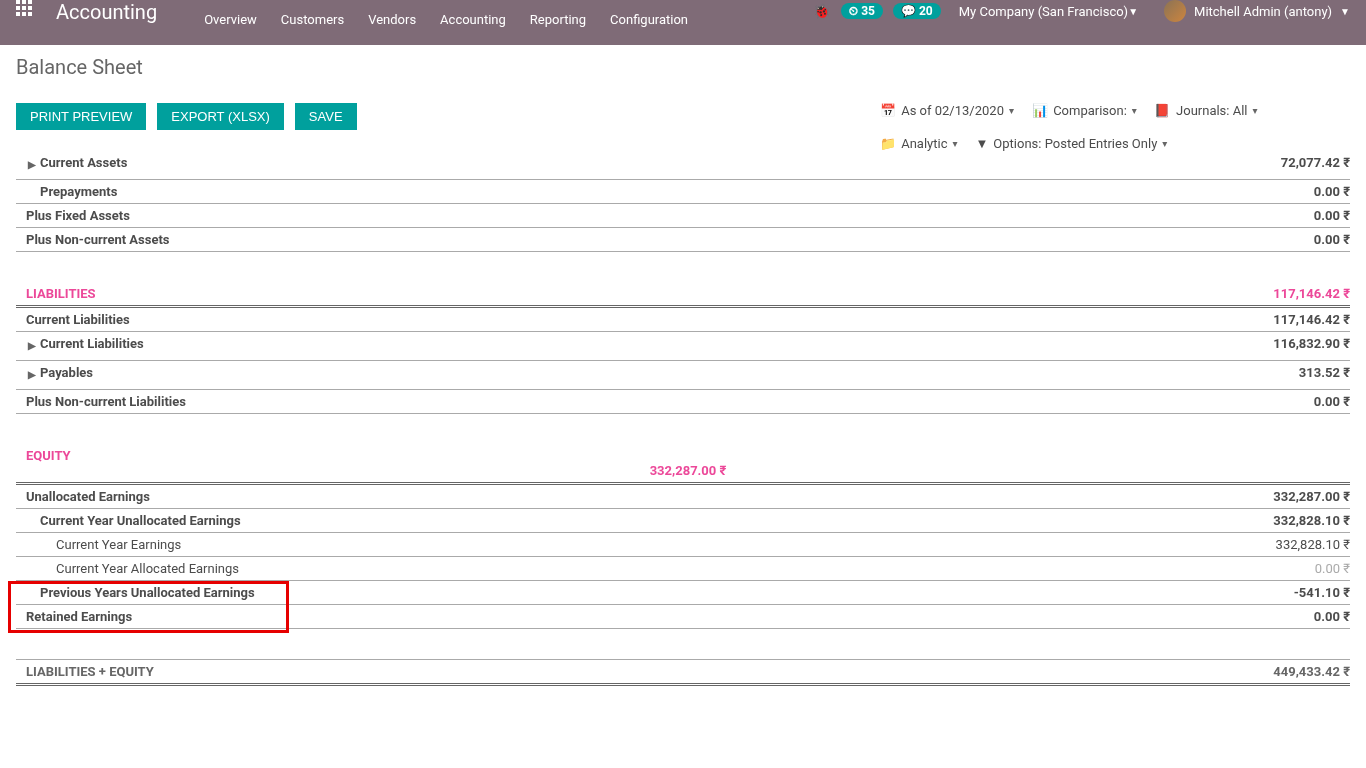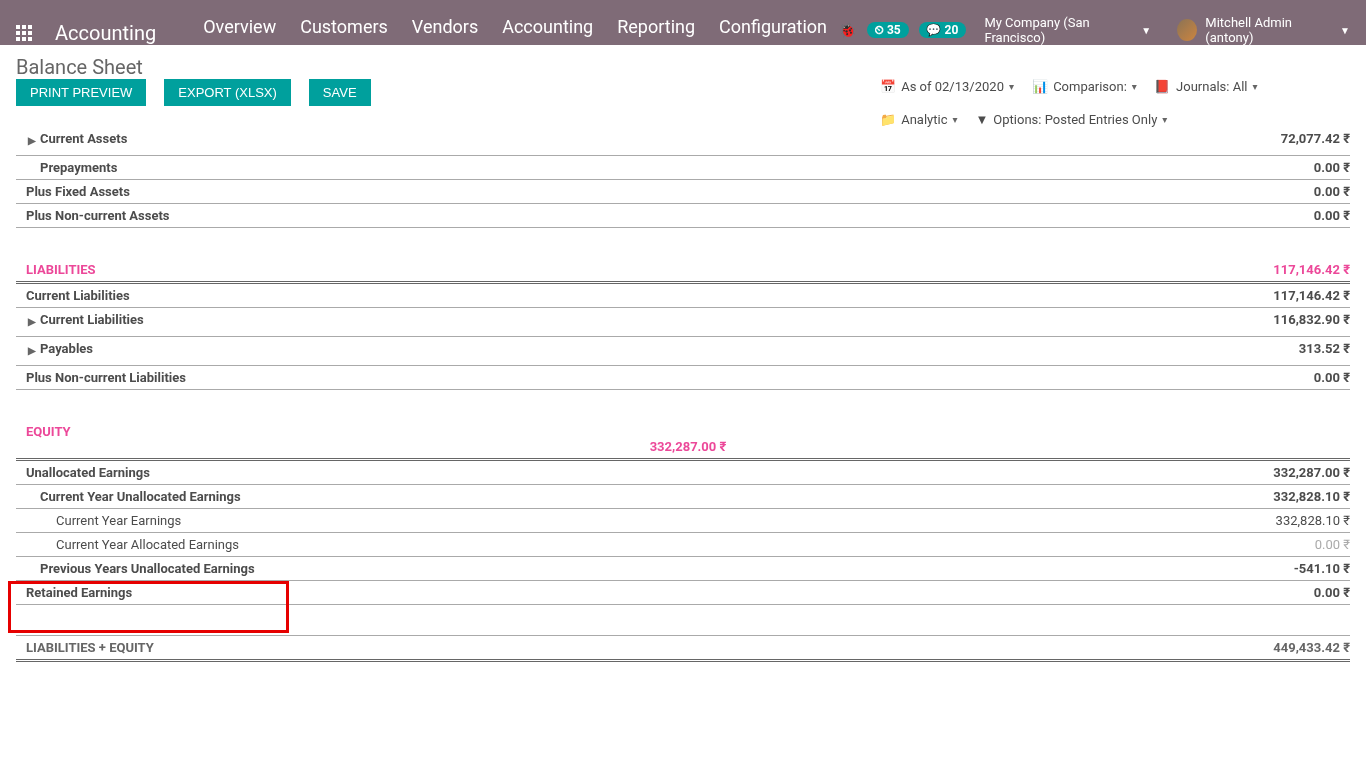--- a/index.html
+++ b/index.html
@@ -1,38 +1,38 @@
 <!DOCTYPE html>
 <html><head>
   <meta charset="utf-8">
   <style>
     * { box-sizing: border-box; margin: 0; padding: 0; }
     body { font-family: -apple-system, BlinkMacSystemFont, "Segoe UI", Roboto, "Helvetica Neue", Arial, sans-serif; font-size: 13px; color: #4c4c4c; background: #fff; width: 1366px; height: 768px; overflow: hidden; position: relative; }
     
     
-    .navbar { background: #7f6b77; height: 45px; display: flex; align-items: flex-end; padding: 0 8px; color: #fff; }
+    .navbar { background: #7f6b77; height: 45px; display: flex; align-items: flex-start; padding: 0 8px; color: #fff; }
     .apps-icon { width: 20px; height: 20px; display: grid; grid-template-columns: repeat(3, 4px); grid-template-rows: repeat(3, 4px); gap: 2px; cursor: pointer; margin-right: 20px; margin-left: 8px; }
     .apps-icon span { background: #fff; width: 4px; height: 4px; }
     .brand { font-size: 20px; font-weight: 400; margin-right: 35px; cursor: pointer; }
     .nav-links { display: flex; gap: 0; }
-    .nav-link { padding: 0 12px; height: 38px; display: flex; align-items: center; cursor: pointer; font-size: 18px; color: #fff; }
+    .nav-link { padding: 0 12px; height: 38px; display: flex; align-items: center; cursor: pointer; font-size: 13px; color: #fff; }
     .navbar-right { margin-left: auto; display: flex; align-items: center; gap: 10px; }
     .bug-icon { font-size: 14px; cursor: pointer; }
     .badge-btn { display: flex; align-items: center; cursor: pointer; gap: 3px; }
     .badge-circle { background: #00a09d; color: #fff; border-radius: 10px; padding: 1px 8px; font-size: 12px; font-weight: bold; display: flex; align-items: center; gap: 3px; }
     .company-select { cursor: pointer; font-size: 13px; display: flex; align-items: center; padding: 0 8px; }
     .user-menu { cursor: pointer; font-size: 13px; display: flex; align-items: center; gap: 8px; padding: 0 8px; }
     .avatar { width: 22px; height: 22px; border-radius: 50%; background: linear-gradient(135deg, #8b7355, #cd853f); display: inline-block; }
     .caret { font-size: 10px; }
     
     
     .page-header { padding: 10px 16px 0 16px; }
-    .page-title { font-size: 20px; color: #666; font-weight: 400; margin-bottom: 0; }
+    .page-title { font-size: 20px; color: #666; font-weight: 400; margin-bottom: 24px; }
     .header-row { display: flex; align-items: flex-start; }
-    .btn-group { display: flex; gap: 18px; margin-bottom: 10px; }
+    .btn-group { display: flex; gap: 11px; margin-bottom: 10px; }
     .btn { background: #00a09d; color: #fff; border: none; padding: 6px 14px; font-size: 13px; cursor: pointer; font-weight: 500; }
     
     .filter-bar { margin-left: auto; display: flex; flex-wrap: wrap; gap: 18px; font-size: 13px; color: #4c4c4c; max-width: 470px; justify-content: flex-start; }
     .filter-item { cursor: pointer; display: flex; align-items: center; gap: 5px; }
     .filter-item .caret { color: #666; }
     .filter-icon { font-size: 13px; }
     
     
     .report-content { padding: 0 16px; height: 626px; overflow-y: scroll; }
     .report-row { display: flex; padding: 4px 0; border-bottom: 1px solid #aaa; }

